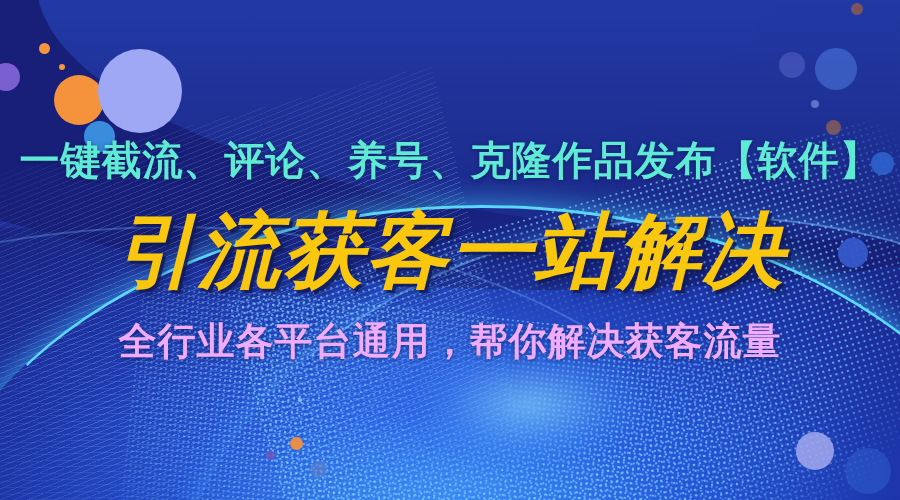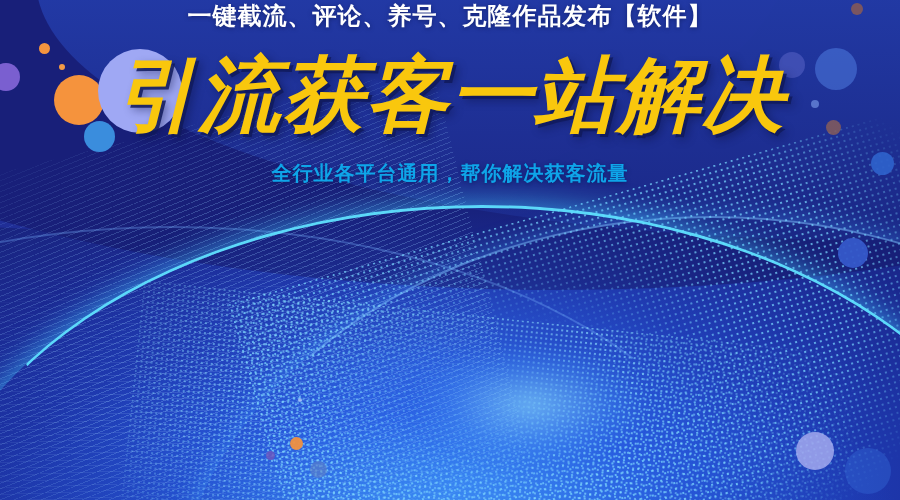--- a/index.html
+++ b/index.html
@@ -151,45 +151,46 @@
 
   
   .content {
     position: absolute;
     inset: 0;
     display: flex;
     flex-direction: column;
     align-items: center;
   }
   .headline-top {
-    font-size: 24px;
+    margin-top: 133px;
+    font-size: 40px;
     font-weight: 700;
-    color: #ffffff;
+    color: #5eead4;
     letter-spacing: 1px;
     white-space: nowrap;
     text-shadow: 0 1px 4px rgba(8,16,70,.55);
   }
   .headline-main {
     margin-top: 22px;
     font-size: 82px;
     line-height: 1;
     font-weight: 700;
     font-style: italic;
     color: #f9c70d;
     letter-spacing: 2px;
     white-space: nowrap;
     text-shadow:
       3px 3px 0 rgba(16,26,92,.85),
       5px 5px 10px rgba(8,14,60,.45);
   }
   .headline-bottom {
     margin-top: 24px;
-    font-size: 20px;
+    font-size: 38px;
     font-weight: 700;
-    color: #0ea5e9;
+    color: #f0abfc;
     letter-spacing: 1px;
     white-space: nowrap;
     text-shadow: 0 1px 4px rgba(8,16,70,.55);
   }
 </style>
 </head>
 <body>
 
 <div id="banner">
 

